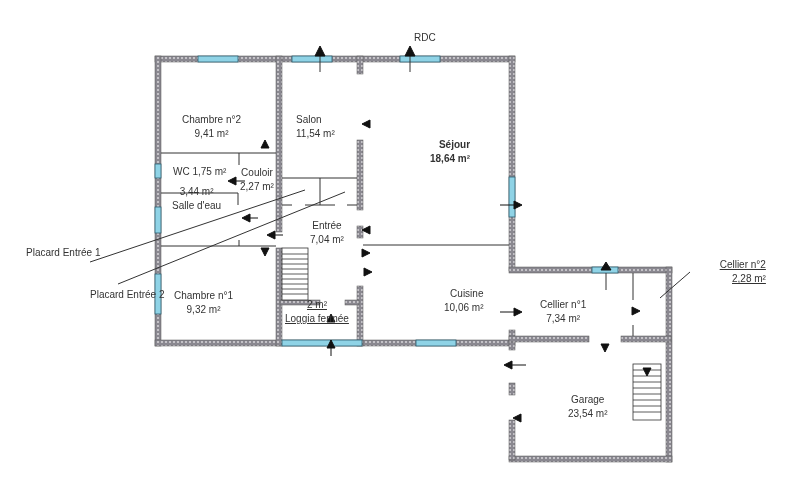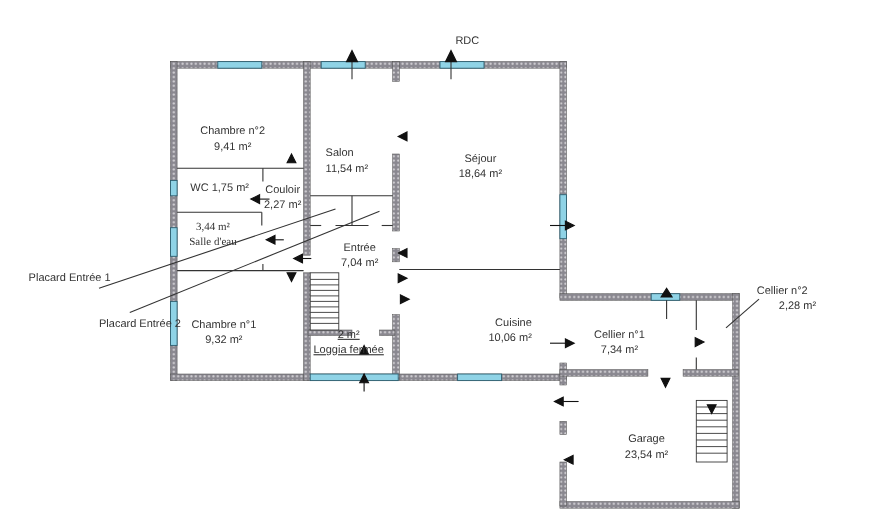--- a/index.html
+++ b/index.html
@@ -147,34 +147,34 @@
     <polygon points="647,376 643,368 651,368"></polygon>
   </g>
 </svg>
 
 <div class="lbl" style="left:414px;top:32px;text-align:center;">RDC</div>
 
 <div class="room" style="left:182px;top:113px;">
   <span>Chambre n°2</span>
   <span class="area">9,41  m²</span>
 </div>
-<div class="room" style="left:296px;top:113px;text-align:left;margin-top:20px;">
+<div class="room" style="left:296px;top:113px;text-align:left;">
   <span>Salon</span>
   <span class="area">11,54  m²</span>
 </div>
-<div class="room" style="left:417px;top:138px;text-align:center;">
+<div class="room" style="left:430px;top:138px;text-align:right;font-weight:bold;">
   <span>Séjour</span>
   <span class="area">18,64  m²</span>
 </div>
 <div class="lbl" style="left:173px;top:166px;">WC  1,75  m²</div>
 <div class="room" style="left:240px;top:166px;">
   <span>Couloir</span>
   <span class="area">2,27  m²</span>
 </div>
-<div class="room" style="left:172px;top:200px;font-family:Liberation Serif, serif;">
+<div class="room" style="left:172px;top:185px;">
   <span>3,44  m²</span>
   <span class="area">Salle d'eau</span>
 </div>
 <div class="room" style="left:310px;top:219px;">
   <span>Entrée</span>
   <span class="area">7,04  m²</span>
 </div>
 <div class="room" style="left:174px;top:289px;">
   <span>Chambre n°1</span>
   <span class="area">9,32  m²</span>
@@ -184,21 +184,21 @@
   <span class="area">Loggia fermée</span>
 </div>
 <div class="room" style="left:430px;top:287px;text-align:right;">
   <span>Cuisine</span>
   <span class="area" style="padding-left:14px;">10,06  m²</span>
 </div>
 <div class="room" style="left:540px;top:298px;">
   <span>Cellier n°1</span>
   <span class="area">7,34  m²</span>
 </div>
-<div class="room" style="left:688px;top:258px;text-align:left;">
+<div class="room" style="left:712px;top:258px;text-align:right;text-decoration:underline;">
   <span>Cellier n°2</span>
   <span class="area" style="padding-left:20px;">2,28  m²</span>
 </div>
 <div class="room" style="left:568px;top:393px;">
   <span>Garage</span>
   <span class="area">23,54  m²</span>
 </div>
 
 <div class="lbl" style="left:26px;top:247px;">Placard Entrée 1</div>
 <div class="lbl" style="left:52px;top:289px;padding-left:38px;">Placard Entrée 2</div>

